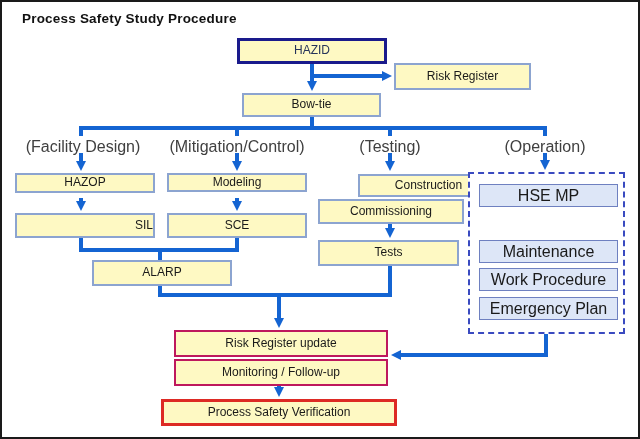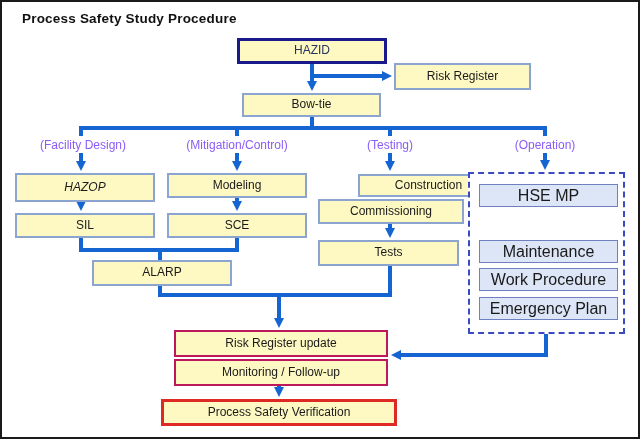--- a/index.html
+++ b/index.html
@@ -24,21 +24,21 @@
   .node--red{border:3px solid #dd2a24;}
   .opbox{
     position:absolute;box-sizing:border-box;border:2px dashed #3a4ac0;background:#ffffff;
   }
   .opitem{
     position:absolute;box-sizing:border-box;left:9px;width:139px;height:23px;
     display:flex;align-items:center;justify-content:center;
     background:#dde6f7;border:1.5px solid #6e80c0;font-size:16px;color:#1a1a1a;
   }
   .collabel{
-    position:absolute;transform:translateX(-50%);font-size:12px;color:#8b5cf6;white-space:nowrap;
+    position:absolute;transform:translateX(-50%);font-size:16px;color:#404040;white-space:nowrap;
   }
 </style>
 </head>
 <body>
 
 <div class="canvas">
 
   <div class="title">Process Safety Study Procedure</div>
 
   <svg class="wires" viewBox="0 0 640 439">
@@ -91,28 +91,28 @@
 
   <div class="node" style="left:240px;top:91px;width:139px;height:24px;">
     <span>Bow-tie</span>
   </div>
 
   <div class="collabel" style="left:81px;top:136px;">(Facility Design)</div>
   <div class="collabel" style="left:235px;top:136px;">(Mitigation/Control)</div>
   <div class="collabel" style="left:388px;top:136px;">(Testing)</div>
   <div class="collabel" style="left:543px;top:136px;">(Operation)</div>
 
-  <div class="node" style="left:13px;top:171px;width:140px;height:29px;font-style:italic;">
+  <div class="node" style="left:13px;top:171px;width:140px;height:20px;">
     <span>HAZOP</span>
   </div>
-  <div class="node" style="left:13px;top:211px;width:140px;height:25px;">
+  <div class="node" style="left:13px;top:211px;width:140px;height:25px;justify-content:flex-end;">
     <span>SIL</span>
   </div>
 
-  <div class="node" style="left:165px;top:171px;width:140px;height:25px;">
+  <div class="node" style="left:165px;top:171px;width:140px;height:19px;">
     <span>Modeling</span>
   </div>
   <div class="node" style="left:165px;top:211px;width:140px;height:25px;">
     <span>SCE</span>
   </div>
 
   <div class="node" style="left:316px;top:172px;width:141px;height:23px;margin-left:40px;">
     <span>Construction</span>
   </div>
   <div class="node" style="left:316px;top:197px;width:146px;height:25px;">

